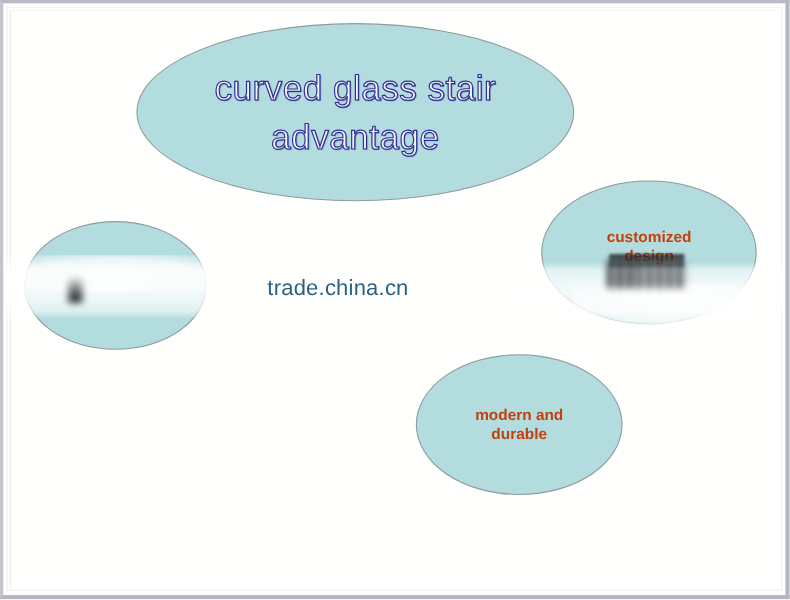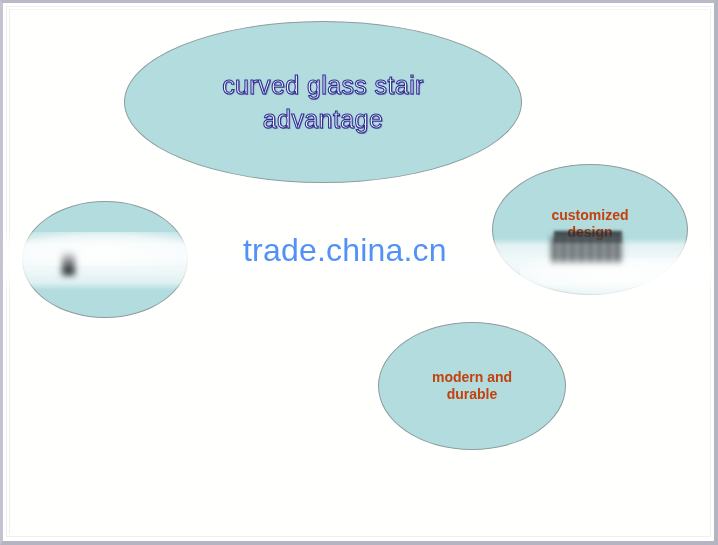--- a/index.html
+++ b/index.html
@@ -78,21 +78,21 @@
   }
 
   
   #ellipse-title {
     left: 124px;
     top: 21px;
     width: 398px;
     height: 162px;
   }
   #title-text {
-    font-size: 25px;
+    font-size: 32px;
     font-weight: 400;
     letter-spacing: 0.4px;
     color: #f2f4fb;
     -webkit-text-stroke: 1.1px #2f2f93;
     text-shadow:
       0.6px 0.6px 0 rgba(90,90,160,0.55),
       1.2px 1.2px 1px rgba(70,70,140,0.32);
     line-height: 1.38;
     white-space: pre-line;
     font-family: "Liberation Sans", sans-serif;
@@ -184,30 +184,30 @@
     z-index: 21;
     pointer-events: none;
     background: radial-gradient(ellipse at center,
       rgba(255,255,255,0.96) 0%,
       rgba(255,255,255,0.78) 55%,
       rgba(255,255,255,0.0) 100%);
   }
   #wm-text {
     position: absolute;
     left: 243px;
-    top: 228px;
+    top: 240px;
     width: 240px;
     height: 44px;
     z-index: 23;
     pointer-events: none;
     font-family: "Liberation Sans", sans-serif;
-    font-size: 32px;
+    font-size: 20px;
     font-weight: 300;
     letter-spacing: 0.2px;
-    color: #3b82f6;
+    color: #0c4a6e;
     opacity: 0.88;
     white-space: nowrap;
     line-height: 44px;
   }
 
   
   .smudge {
     position: absolute;
     z-index: 22;
     pointer-events: none;

